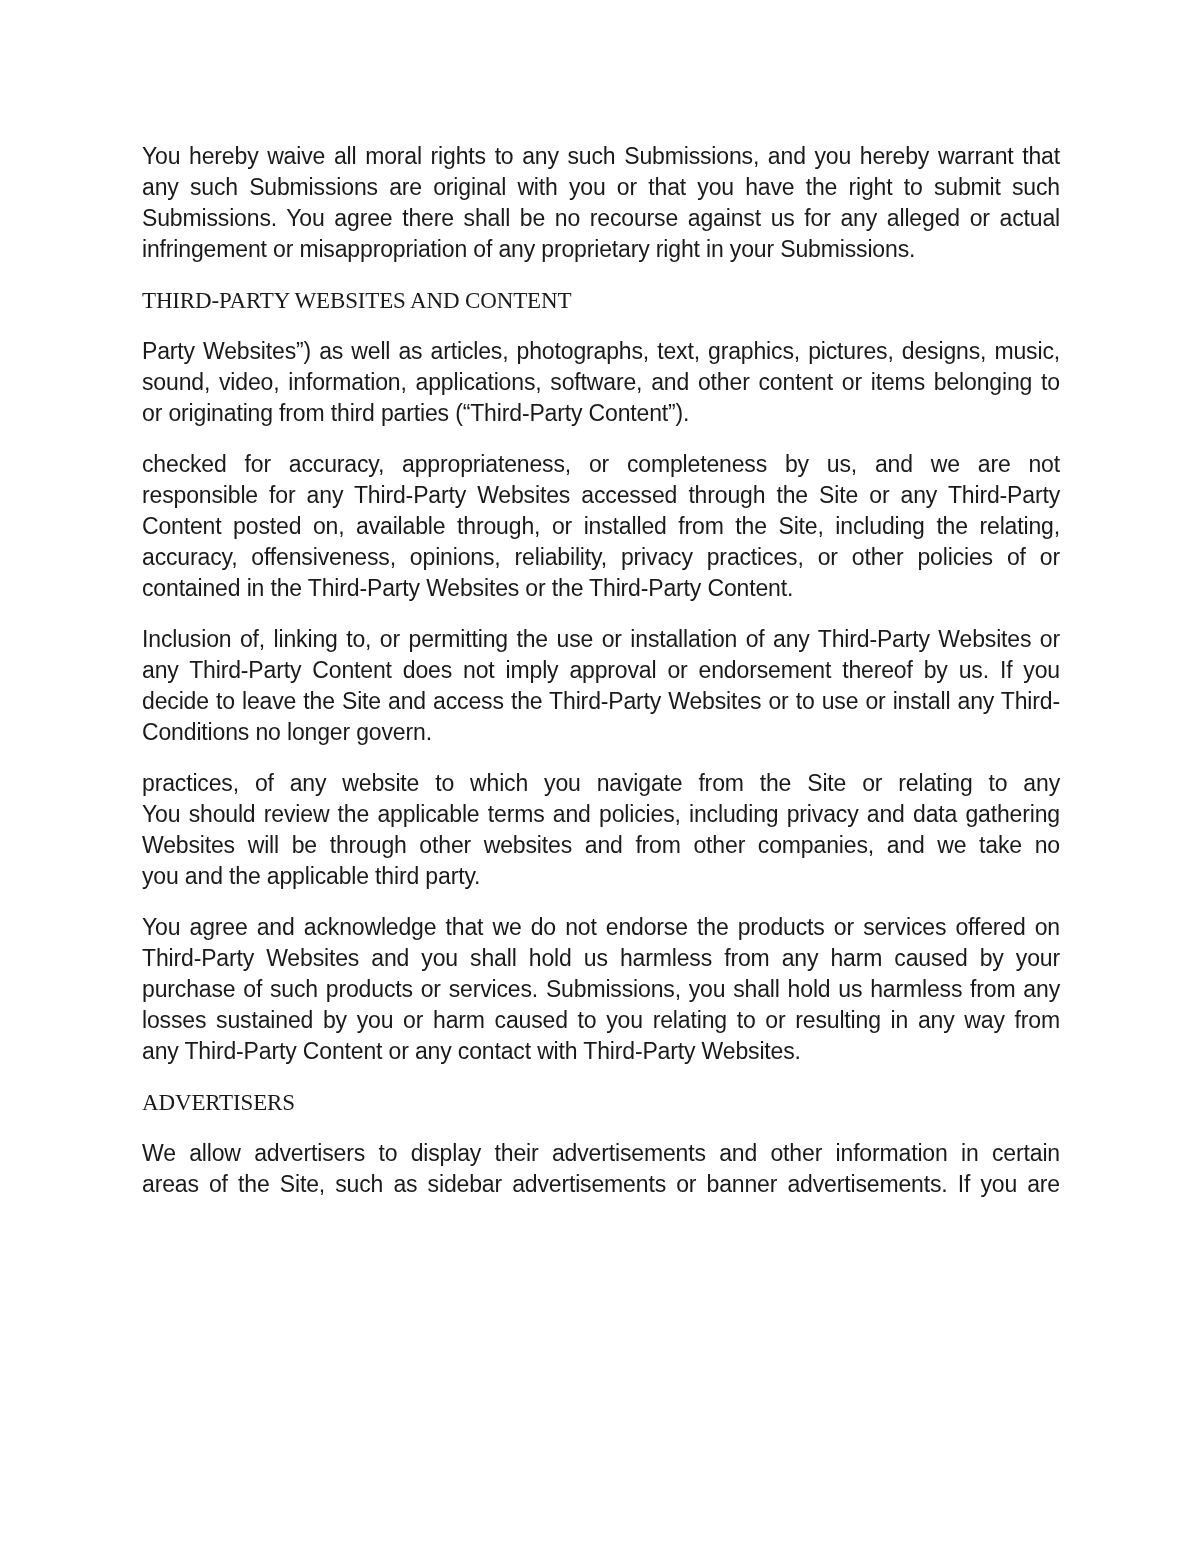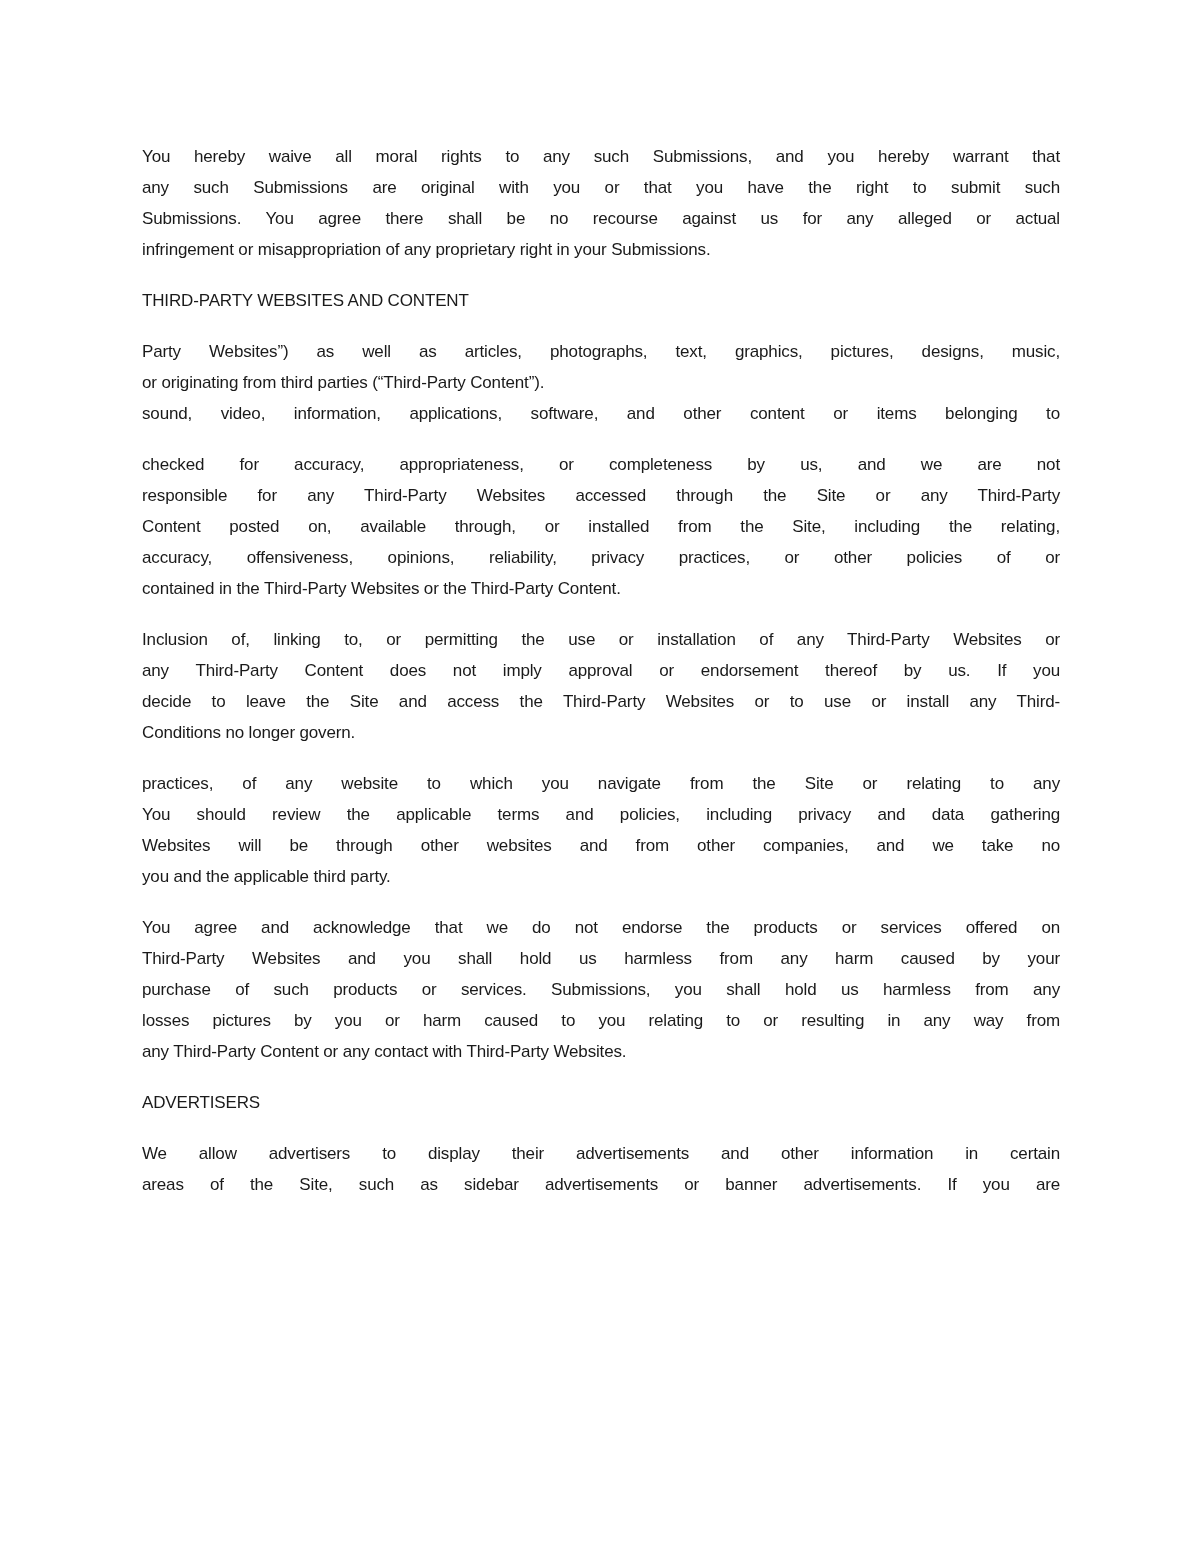--- a/index.html
+++ b/index.html
@@ -19,55 +19,56 @@
     position: absolute;
     left: 142px;
     top: 141px;
     width: 918px;
   }
   .block {
     margin: 0 0 20px 0;
   }
   .line {
     display: block;
-    font-size: 17px;
+    font-size: 23px;
     line-height: 31px;
     height: 31px;
     white-space: nowrap;
     text-align: justify;
     text-align-last: justify;
     letter-spacing: -0.15px;
   }
   .line.last {
     text-align-last: left;
   }
   .heading .line {
     text-align-last: left;
+    font-family: Liberation Serif, serif;
   }
 </style>
 </head>
 <body>
 
 <div class="page">
 
   <div class="block paragraph">
     <span class="line">You hereby waive all moral rights to any such Submissions, and you hereby warrant that</span>
     <span class="line">any such Submissions are original with you or that you have the right to submit such</span>
     <span class="line">Submissions. You agree there shall be no recourse against us for any alleged or actual</span>
     <span class="line last">infringement or misappropriation of any proprietary right in your Submissions.</span>
   </div>
 
   <div class="block heading">
     <span class="line last">THIRD-PARTY WEBSITES AND CONTENT</span>
   </div>
 
   <div class="block paragraph">
     <span class="line">Party Websites”) as well as articles, photographs, text, graphics, pictures, designs, music,</span>
+    <span class="line">sound, video, information, applications, software, and other content or items belonging to</span>
     <span class="line last">or originating from third parties (“Third-Party Content”).</span>
-    <span class="line">sound, video, information, applications, software, and other content or items belonging to</span>
   </div>
 
   <div class="block paragraph">
     <span class="line">checked for accuracy, appropriateness, or completeness by us, and we are not</span>
     <span class="line">responsible for any Third-Party Websites accessed through the Site or any Third-Party</span>
     <span class="line">Content posted on, available through, or installed from the Site, including the relating,</span>
     <span class="line">accuracy, offensiveness, opinions, reliability, privacy practices, or other policies of or</span>
     <span class="line last">contained in the Third-Party Websites or the Third-Party Content.</span>
   </div>
 
@@ -82,21 +83,21 @@
     <span class="line">practices, of any website to which you navigate from the Site or relating to any</span>
     <span class="line">You should review the applicable terms and policies, including privacy and data gathering</span>
     <span class="line">Websites will be through other websites and from other companies, and we take no</span>
     <span class="line last">you and the applicable third party.</span>
   </div>
 
   <div class="block paragraph">
     <span class="line">You agree and acknowledge that we do not endorse the products or services offered on</span>
     <span class="line">Third-Party Websites and you shall hold us harmless from any harm caused by your</span>
     <span class="line">purchase of such products or services. Submissions, you shall hold us harmless from any</span>
-    <span class="line">losses pictures by you or harm caused to you relating to or resulting in any way from</span>
+    <span class="line">losses sustained by you or harm caused to you relating to or resulting in any way from</span>
     <span class="line last">any Third-Party Content or any contact with Third-Party Websites.</span>
   </div>
 
   <div class="block heading">
     <span class="line last">ADVERTISERS</span>
   </div>
 
   <div class="block paragraph">
     <span class="line">We allow advertisers to display their advertisements and other information in certain</span>
     <span class="line">areas of the Site, such as sidebar advertisements or banner advertisements. If you are</span>

